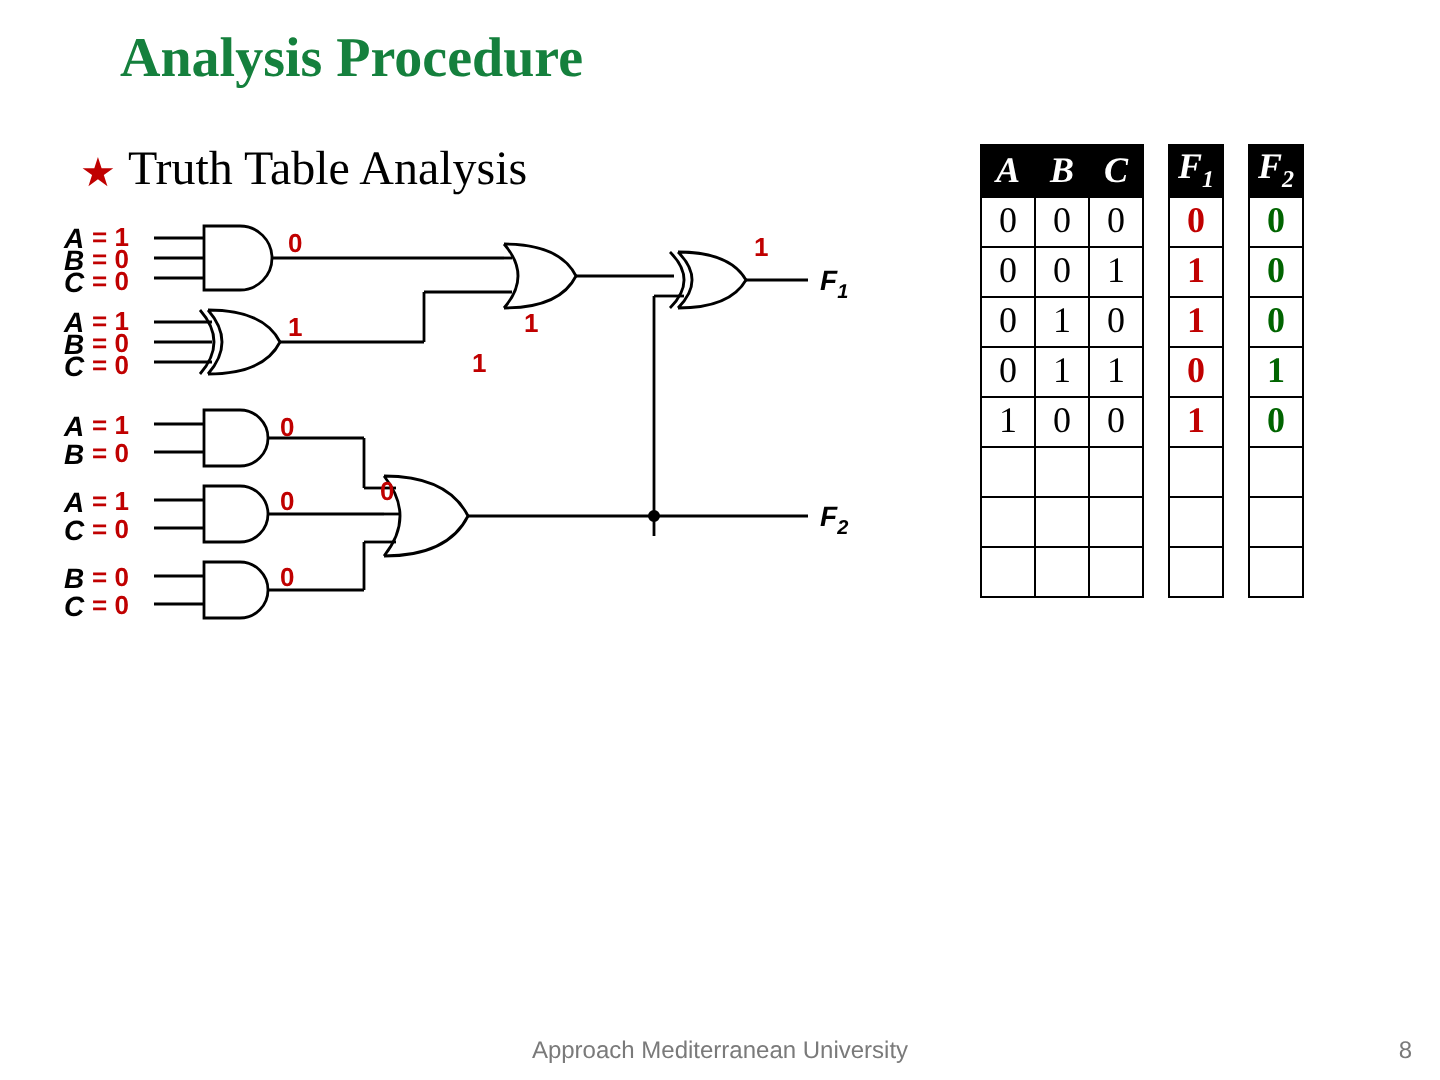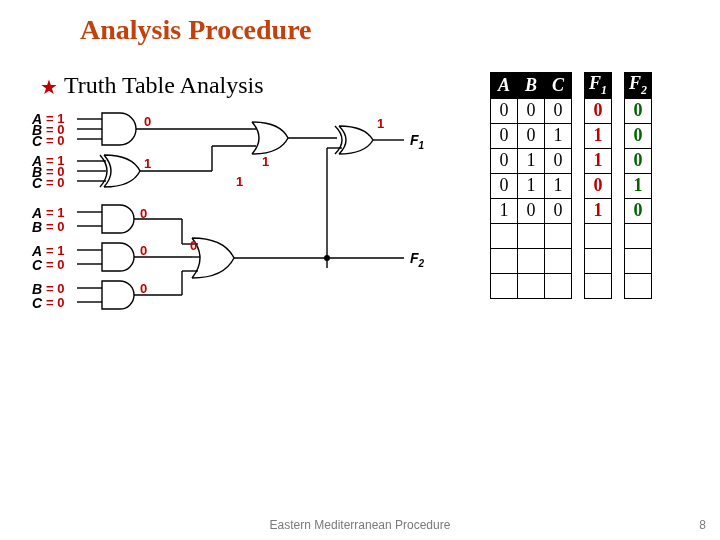--- a/index.html
+++ b/index.html
@@ -11,22 +11,21 @@
     font-family: "Times New Roman", Times, serif;
     color: #000;
     position: relative;
   }
   .title {
     position: absolute;
     left: 60px;
     top: 14px;
     font-size: 28px;
     font-weight: bold;
-    color: #c2410c;
-    margin-left: 20px;
+    color: #15803d;
   }
   .bullet-row {
     position: absolute;
     left: 40px;
     top: 72px;
     font-size: 24px;
   }
   .star {
     color: #c00000;
     font-size: 20px;
@@ -301,14 +300,14 @@
   <div class="lbl" style="left:0;top:173px">B</div>
   <div class="val" style="left:14px;top:173px">= 0</div>
   <div class="lbl" style="left:0;top:187px">C</div>
   <div class="val" style="left:14px;top:187px">= 0</div>
   <div class="val" style="left:108px;top:173px">0</div>
 
   <div class="lbl" style="left:378px;top:24px"><span>F</span><span class="sublbl">1</span></div>
   <div class="lbl" style="left:378px;top:142px"><span>F</span><span class="sublbl">2</span></div>
 </div>
 
-<div class="footer">Eastern Mediterranean Procedure</div>
+<div class="footer">Approach Mediterranean University</div>
 <div class="pgnum">8</div>
 
 </body></html>

